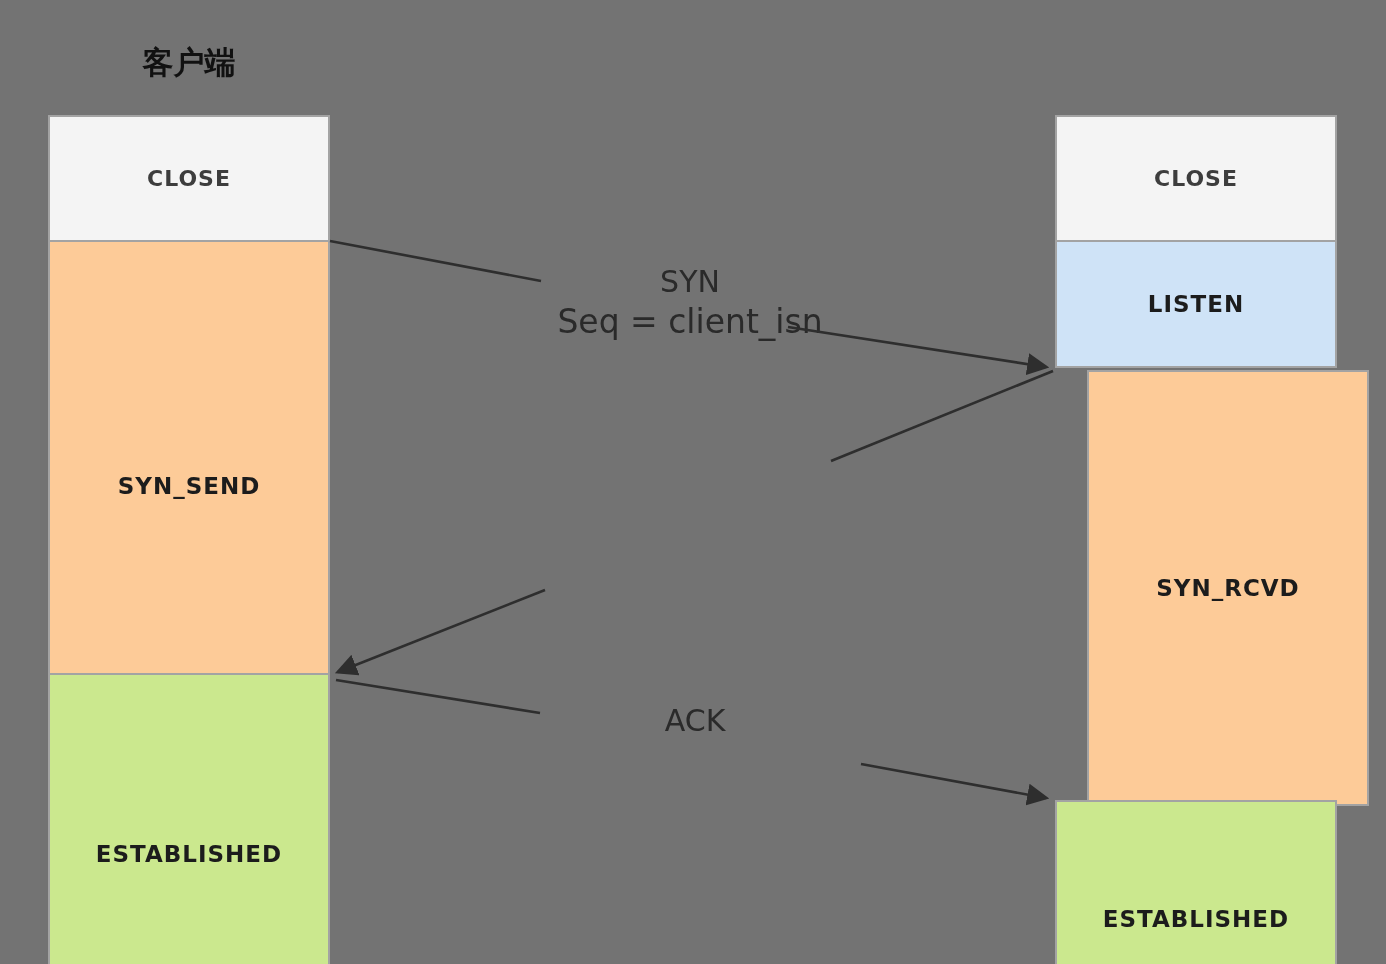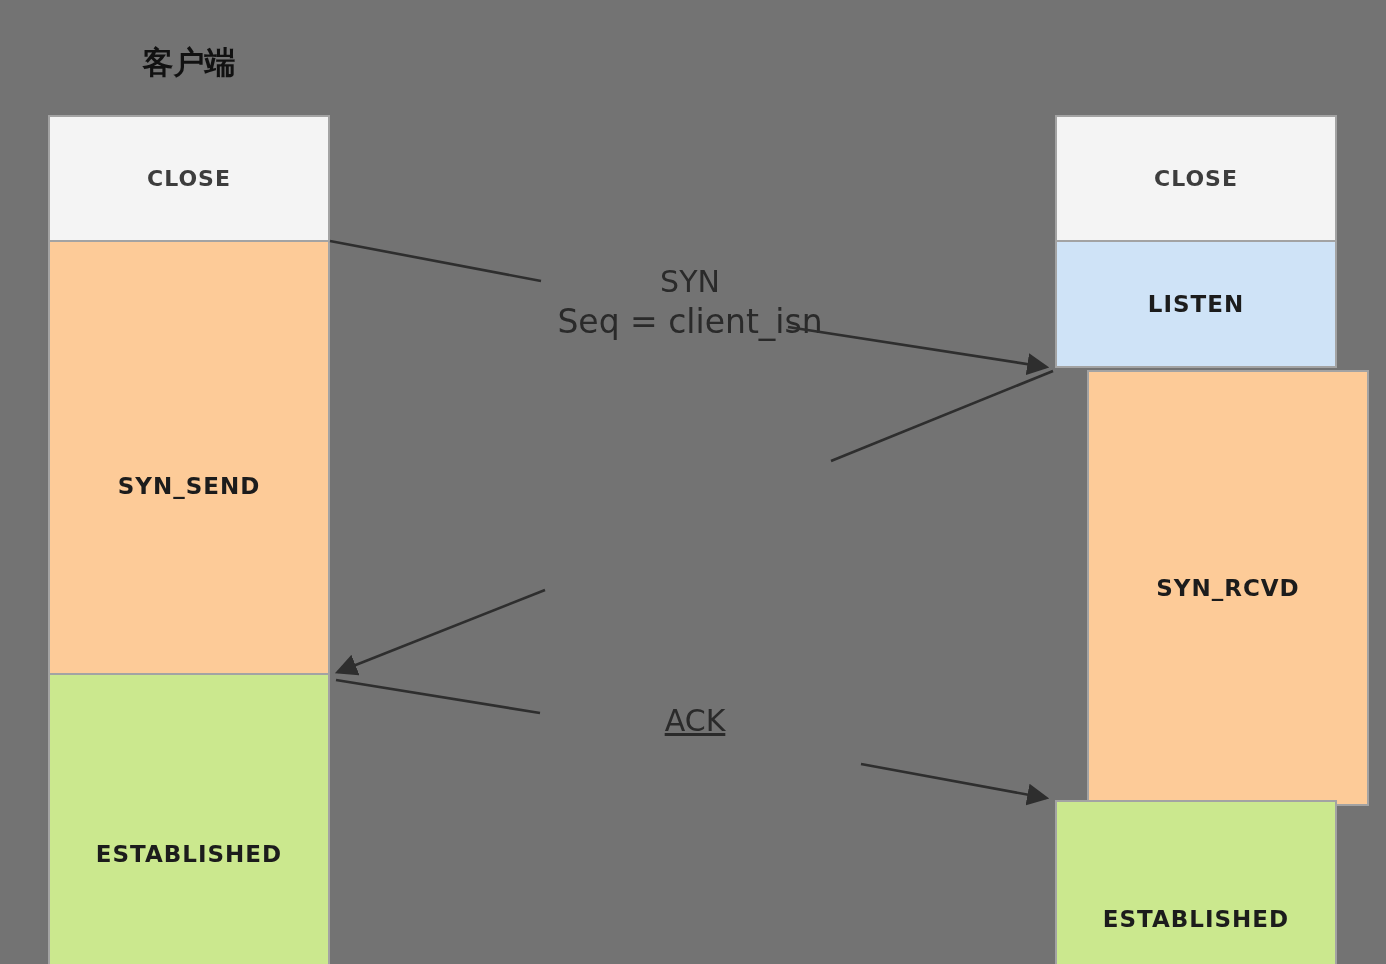--- a/index.html
+++ b/index.html
@@ -49,21 +49,21 @@
     position:absolute;
     width:400px;
     text-align:center;
     color:#2a2a2a;
     line-height:40px;
   }
   .msg .t{font-size:30px;}
   .msg .l{font-size:33px;}
   #msg-syn{left:490px; top:262px;}
   #msg-synack{left:487px; top:465px;}
-  #msg-ack{left:495px; top:701px;text-decoration:underline;}
+  #msg-ack{left:495px; top:701px;}
 
   #arrow-layer{
     position:absolute;
     left:0;top:0;
     width:1386px;height:964px;
     pointer-events:none;
   }
   #arrow-layer line{
     stroke:#2e2e2e;
     stroke-width:2.6;

